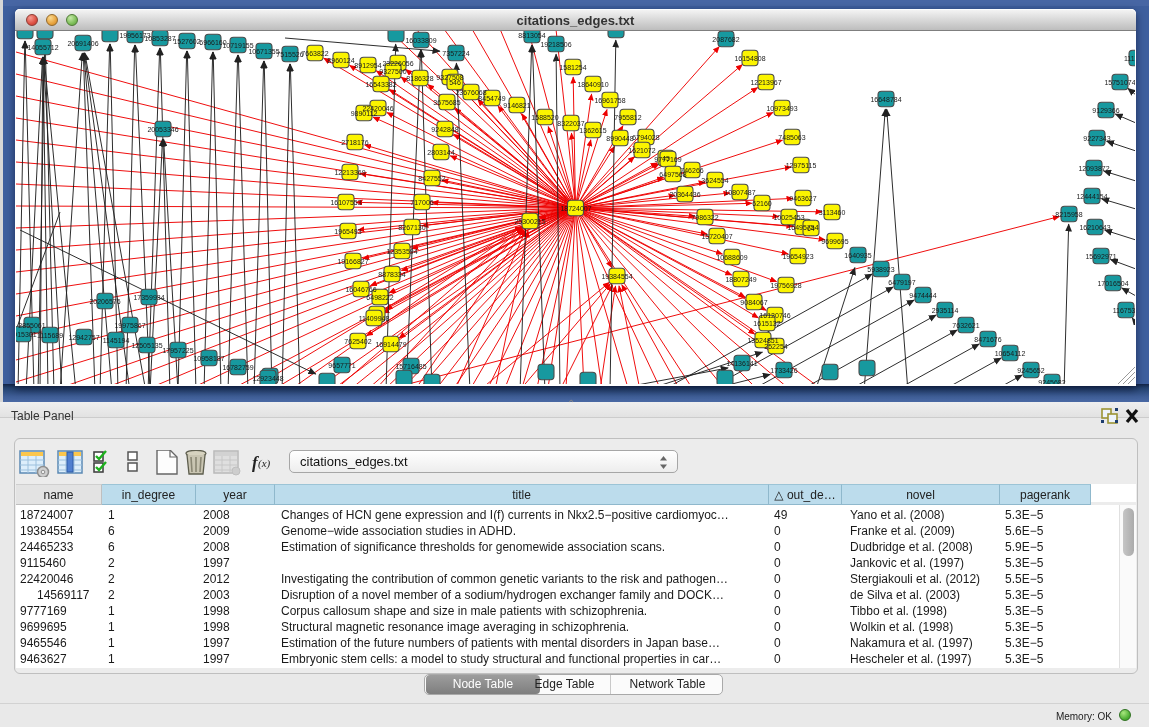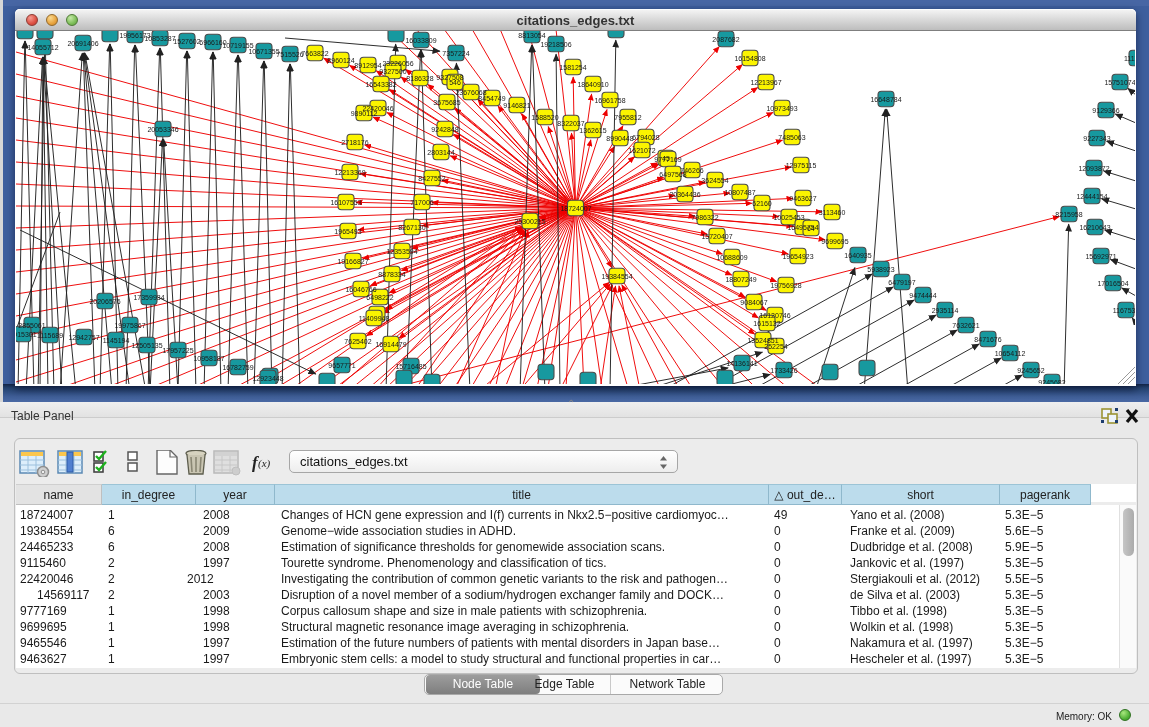--- a/index.html
+++ b/index.html
@@ -635,21 +635,21 @@
      <path d="M4.5,0 L8,4.5 L1,4.5 Z" fill="#666"></path>
         <path d="M4.5,13 L8,8.5 L1,8.5 Z" fill="#666"></path>
    </svg>
  </div>
  <div id="thead">
    <div class="hc" style="left:0;width:86px;background:#e3e3e3;border-top:1px solid #cfcfcf;border-right:1px solid #bfbfbf;border-bottom:1px solid #bfbfbf">name</div>
    <div class="hc" style="left:86px;width:94px">in_degree</div>
    <div class="hc" style="left:180px;width:79px">year</div>
    <div class="hc" style="left:259px;width:494px">title</div>
    <div class="hc" style="left:753px;width:73px">△ out_de…</div>
-   <div class="hc" style="left:826px;width:158px">short</div>
+   <div class="hc" style="left:826px;width:158px">novel</div>
    <div class="hc" style="left:984px;width:91px">pagerank</div>
  </div>
  <div id="tbody">
 <div class="row" style="top:0px">
         <span style="left:4px">18724007</span>
         <span style="left:92px">1</span>
         <span style="left:187px">2008</span>
         <span style="left:265px;width:486px">Changes of HCN gene expression and I(f) currents in Nkx2.5−positive cardiomyoc…</span>
         <span style="left:758px">49</span>
         <span style="left:834px">Yano et al. (2008)</span>
@@ -670,29 +670,28 @@
         <span style="left:187px">2008</span>
         <span style="left:265px;width:486px">Estimation of significance thresholds for genomewide association scans.</span>
         <span style="left:758px">0</span>
         <span style="left:834px">Dudbridge et al. (2008)</span>
         <span style="left:989px">5.9E−5</span>
       </div>
 <div class="row" style="top:48px">
         <span style="left:4px">9115460</span>
         <span style="left:92px">2</span>
         <span style="left:187px">1997</span>
-        <span style="left:265px;width:486px">Tourette syndrome. Phenomenology and classification of tics.</span>
         <span style="left:758px">0</span>
         <span style="left:834px">Jankovic et al. (1997)</span>
         <span style="left:989px">5.3E−5</span>
       </div>
 <div class="row" style="top:64px">
         <span style="left:4px">22420046</span>
         <span style="left:92px">2</span>
-        <span style="left:171px">2012</span>
+        <span style="left:187px">2012</span>
         <span style="left:265px;width:486px">Investigating the contribution of common genetic variants to the risk and pathogen…</span>
         <span style="left:758px">0</span>
         <span style="left:834px">Stergiakouli et al. (2012)</span>
         <span style="left:989px">5.5E−5</span>
       </div>
 <div class="row" style="top:80px">
         <span style="left:21px">14569117</span>
         <span style="left:92px">2</span>
         <span style="left:187px">2003</span>
         <span style="left:265px;width:486px">Disruption of a novel member of a sodium/hydrogen exchanger family and DOCK…</span>

